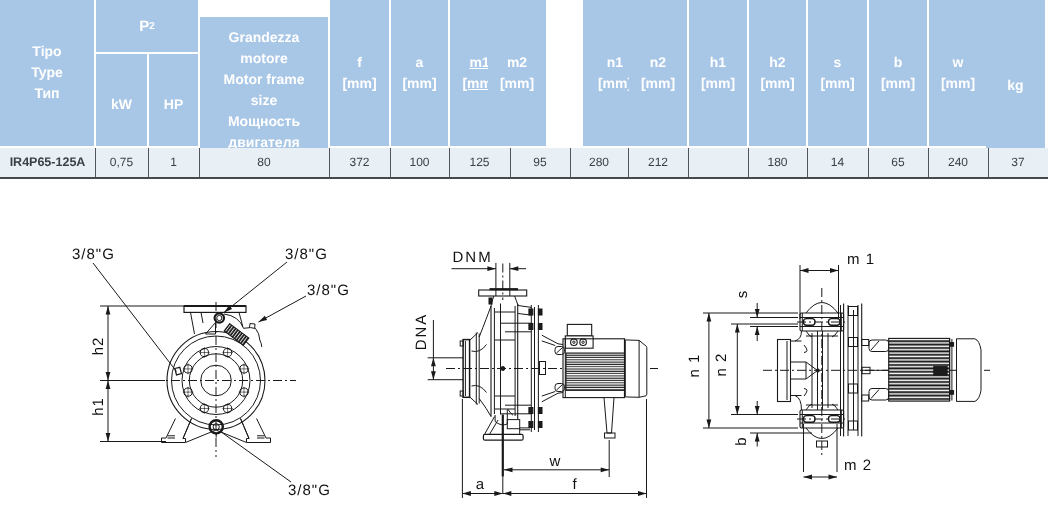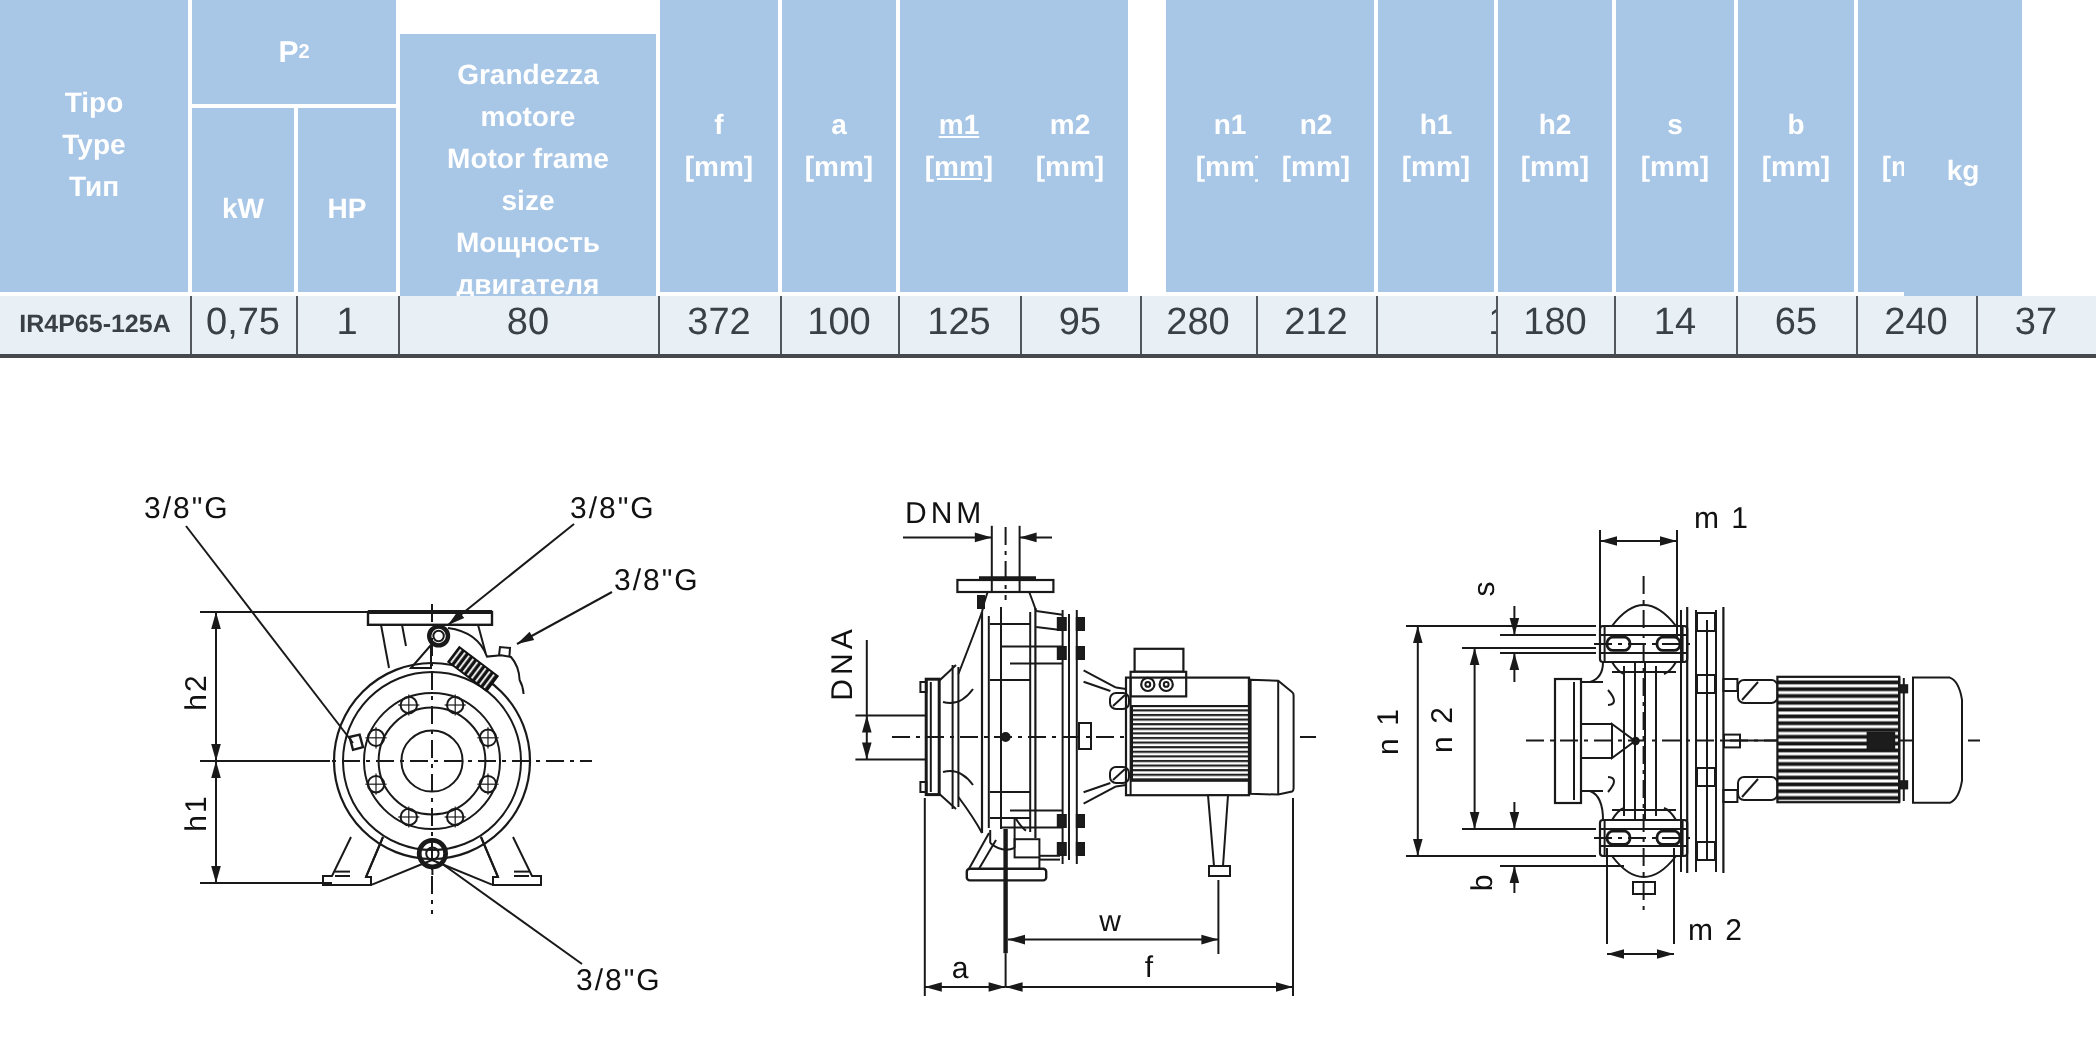--- a/index.html
+++ b/index.html
@@ -1,20 +1,20 @@
 <!DOCTYPE html>
 <html><head>
 <meta charset="utf-8">
 <style>
 html,body{margin:0;padding:0;}
 *{-webkit-font-smoothing:antialiased;text-rendering:geometricPrecision;}
 body{width:1048px;height:523px;background:#ffffff;font-family:"Liberation Sans",sans-serif;position:relative;overflow:hidden;}
 #page{position:absolute;left:0;top:0;width:1048px;height:523px;transform:translateZ(0);}
 .hc{position:absolute;background:#a8c6e6;color:#fff;font-weight:bold;font-size:14px;line-height:21px;display:flex;align-items:center;justify-content:center;text-align:center;}
-.dc{position:absolute;top:147.5px;height:29.5px;color:#3b4046;font-size:19px;display:flex;align-items:center;justify-content:center;background:#e8f0f6;}
+.dc{position:absolute;top:147.5px;height:29.5px;color:#3b4046;font-size:12px;display:flex;align-items:center;justify-content:center;background:#e8f0f6;}
 .sep{position:absolute;top:147.5px;height:29.5px;width:1px;background:#53565b;}
 svg{position:absolute;left:0;top:0;}
 .lbl{font-family:"Liberation Sans",sans-serif;font-size:15px;fill:#111;text-rendering:geometricPrecision;}
 </style>
 </head>
 <body>
 <div id="page">
 <svg width="1048" height="523" viewBox="0 0 1048 523">
 
 <defs>
@@ -314,29 +314,29 @@
 <div class="hc" style="left:96px;top:0px;width:102px;height:52px;">
         <span style="font-size:15px;">P</span>
         <span style="font-size:10px;vertical-align:-6px;">2</span>
       </div>
 <div class="hc" style="left:96px;top:54px;width:51px;height:91.5px;padding-top:9px;box-sizing:border-box;">kW</div>
 <div class="hc" style="left:149px;top:54px;width:49px;height:91.5px;padding-top:9px;box-sizing:border-box;">HP</div>
 <div class="hc" style="left:200px;top:17px;width:128px;height:145.5px;">Grandezza<br>motore<br>Motor frame<br>size<br>Мощность<br>двигателя</div>
 <div class="hc" style="left:330px;top:0px;width:59px;height:145.5px;">f<br>[mm]</div>
 <div class="hc" style="left:391px;top:0px;width:57px;height:145.5px;">a<br>[mm]</div>
 <div class="hc" style="left:450px;top:0px;width:59px;height:145.5px;text-decoration:underline;">m1<br>[mm]</div>
-<div class="hc" style="left:506px;top:0px;width:58px;height:145.5px;">m2<br>[mm]</div>
+<div class="hc" style="left:488px;top:0px;width:58px;height:145.5px;">m2<br>[mm]</div>
 <div class="hc" style="left:583px;top:0px;width:64px;height:145.5px;">n1<br>[mm]</div>
 <div class="hc" style="left:629px;top:0px;width:58px;height:145.5px;">n2<br>[mm]</div>
 <div class="hc" style="left:689px;top:0px;width:58px;height:145.5px;">h1<br>[mm]</div>
 <div class="hc" style="left:749px;top:0px;width:57px;height:145.5px;">h2<br>[mm]</div>
 <div class="hc" style="left:808px;top:0px;width:59px;height:145.5px;">s<br>[mm]</div>
 <div class="hc" style="left:869px;top:0px;width:58px;height:145.5px;">b<br>[mm]</div>
 <div class="hc" style="left:929px;top:0px;width:58px;height:145.5px;">w<br>[mm]</div>
-<div class="hc" style="left:952px;top:0px;width:59px;height:170px;text-align:right;">kg</div>
+<div class="hc" style="left:986px;top:0px;width:59px;height:170px;text-align:right;">kg</div>
 <div style="position:absolute;left:0;top:147.5px;width:1048px;height:29.5px;background:#e8f0f6;"></div>
 <div class="dc" style="left:0px;width:95px;font-weight:bold;font-size:12.5px;">IR4P65-125A</div>
 <div class="dc" style="left:95px;width:53px;">0,75</div>
 <div class="dc" style="left:148px;width:51px;">1</div>
 <div class="dc" style="left:199px;width:130px;">80</div>
 <div class="dc" style="left:329px;width:61px;">372</div>
 <div class="dc" style="left:390px;width:59px;">100</div>
 <div class="dc" style="left:449px;width:61px;">125</div>
 <div class="dc" style="left:510px;width:60px;">95</div>
 <div class="dc" style="left:570px;width:58px;text-align:right;">280</div>

